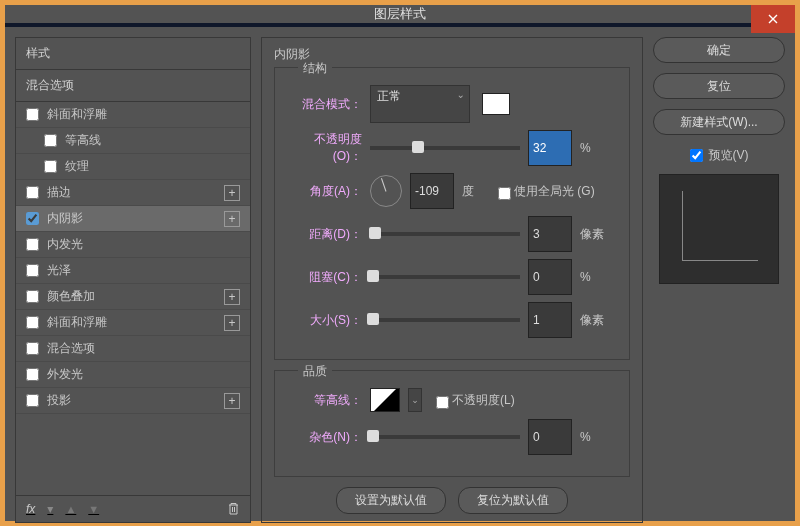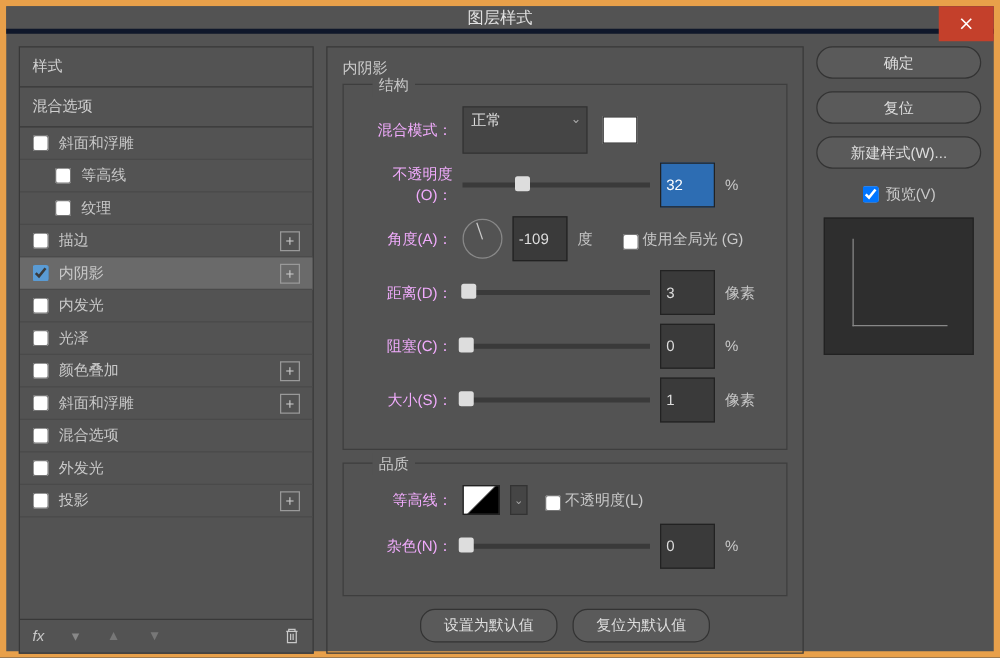--- a/index.html
+++ b/index.html
@@ -12,21 +12,21 @@
 .left-panel { width: 236px; display: flex; flex-direction: column; border: 1px solid #383838; background: #535353; }
 .left-header { color: #d0d0d0; padding: 7px 10px; border-bottom: 1px solid #383838; }
 .left-subheader { color: #d0d0d0; padding: 7px 10px; border-bottom: 1px solid #383838; }
 .style-list { flex: 1; }
 .style-item { display: flex; align-items: center; padding: 5px 10px; color: #c8c8c8; border-bottom: 1px solid #4a4a4a; cursor: pointer; height: 26px; }
 .style-item.indent { padding-left: 28px; }
 .style-item.selected { background: #6a6a6a; }
 .style-item input[type=checkbox] { margin-right: 8px; width: 13px; height: 13px; accent-color: #5a9bd4; }
 .style-item .label { flex: 1; }
 .plus-btn { width: 16px; height: 16px; border: 1px solid #999; display: flex; align-items: center; justify-content: center; color: #c8c8c8; font-size: 12px; line-height: 1; }
-.left-footer { display: flex; align-items: center; padding: 6px 10px; gap: 22px; border-top: 1px solid #383838; }
+.left-footer { display: flex; align-items: center; padding: 6px 10px; gap: 12px; border-top: 1px solid #383838; text-decoration: underline; }
 .fx-label { color: #c8c8c8; font-style: italic; }
 .arrow { color: #777; font-size: 11px; }
 .trash { margin-left: auto; color: #c8c8c8; }
 .middle-panel { flex: 1; border: 1px solid #383838; padding: 8px 12px; color: #c8c8c8; }
 .section-title { margin-bottom: 4px; }
 .fieldset { border: 1px solid #3e3e3e; padding: 10px 12px 14px; margin-bottom: 10px; position: relative; }
 .fieldset-legend { position: absolute; top: -8px; left: 23px; background: #535353; padding: 0 5px; color: #c8c8c8; }
 .row { display: flex; align-items: center; margin: 7px 0; gap: 8px; }
 .row-label { width: 75px; text-align: right; color: #f0abfc; }
 .select { background: #454545; border: 1px solid #333; color: #ddd; padding: 2px 18px 2px 6px; height: 38px; width: 100px; position: relative; }

